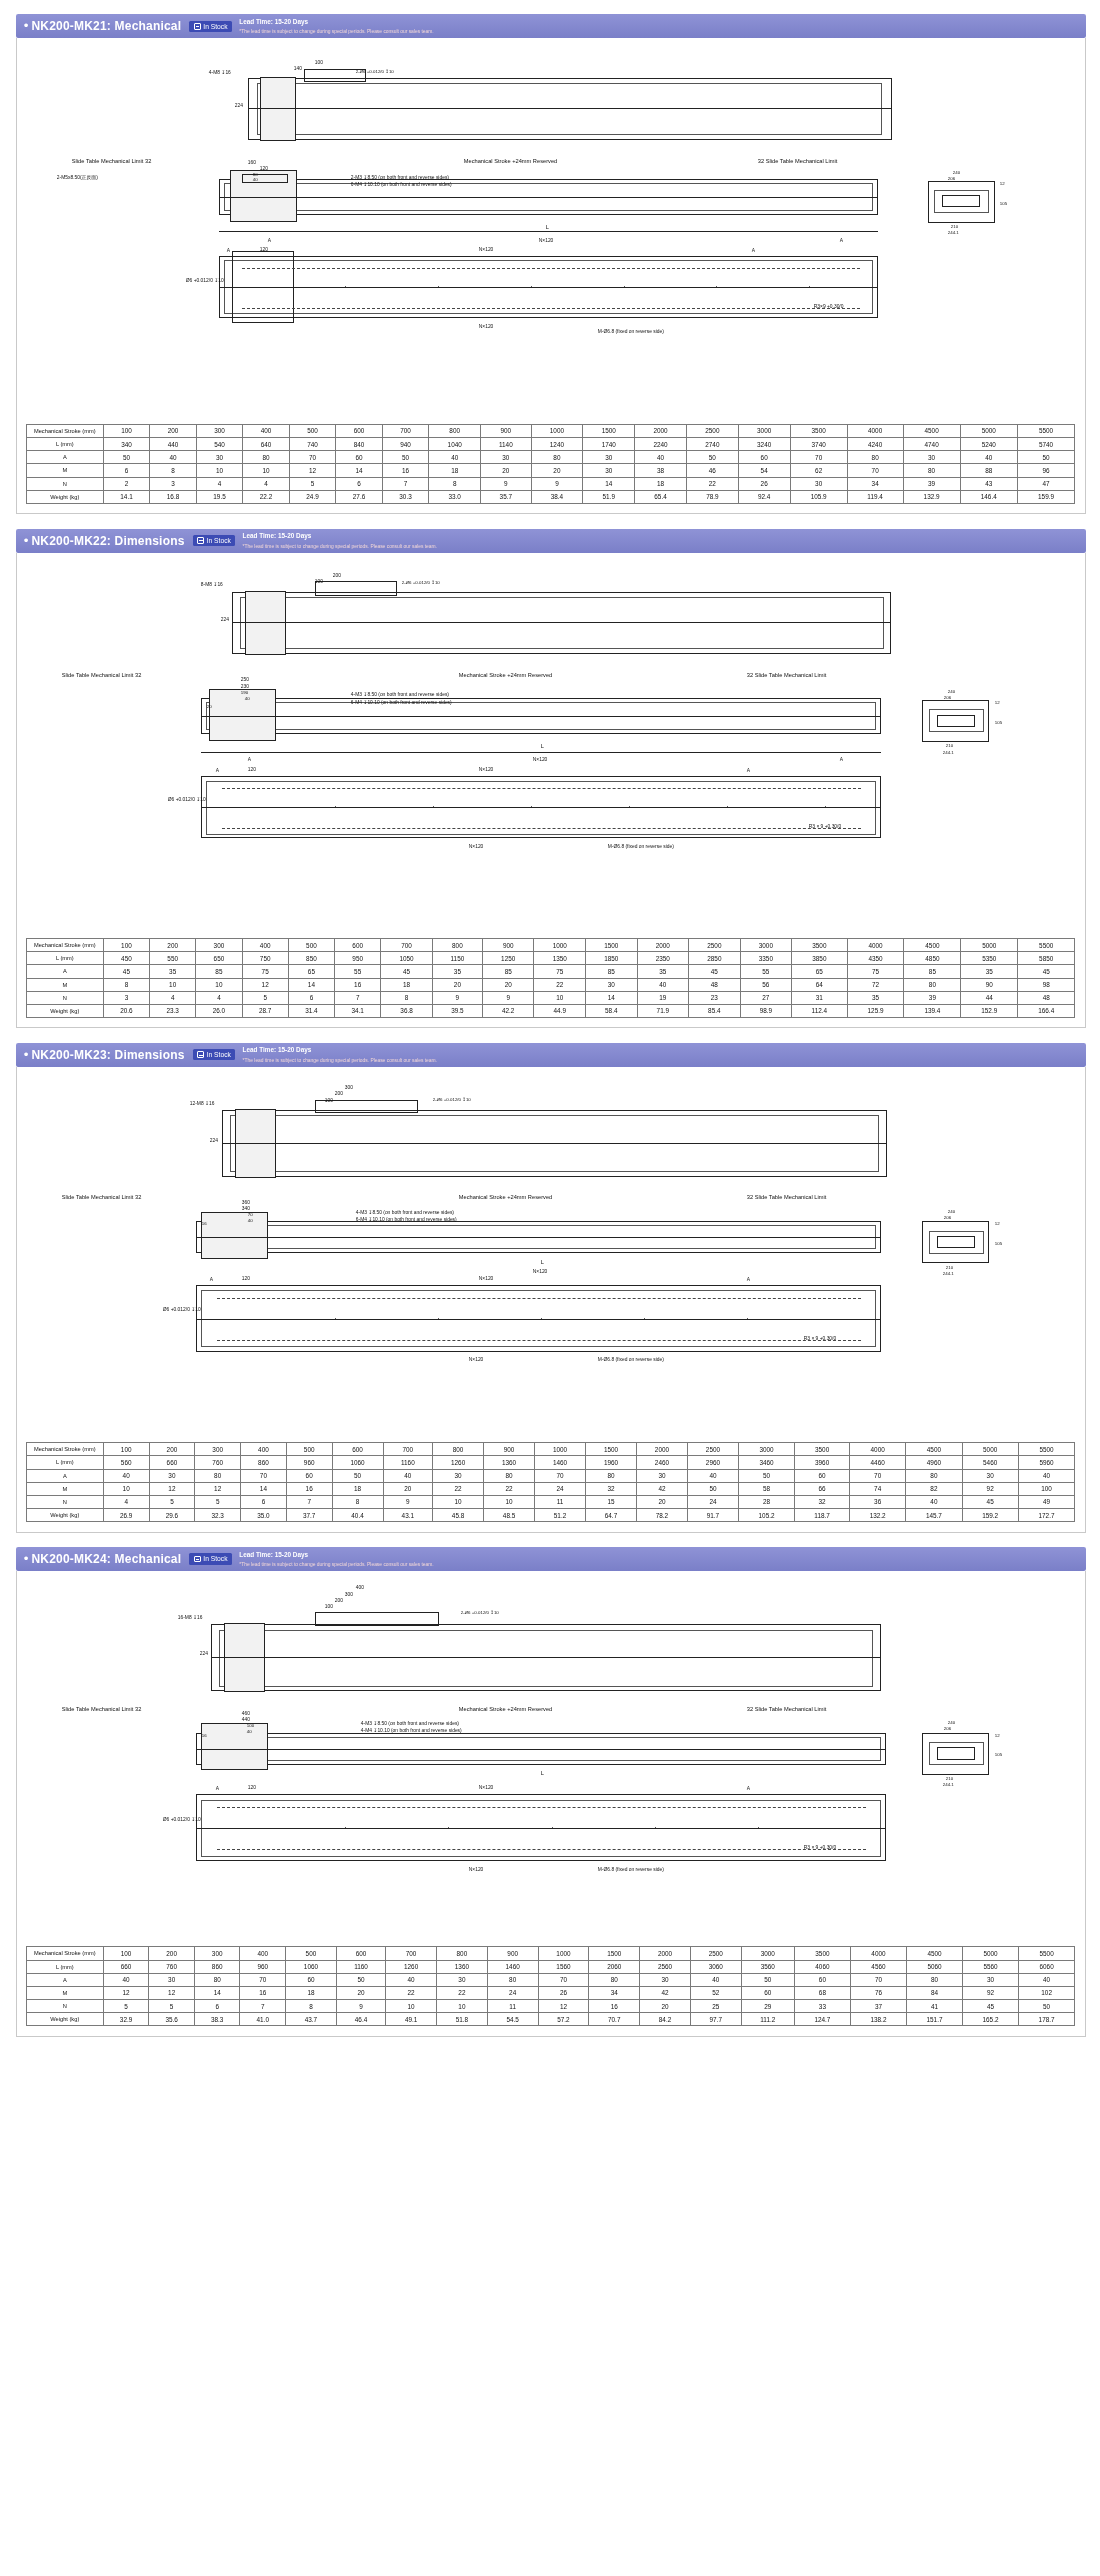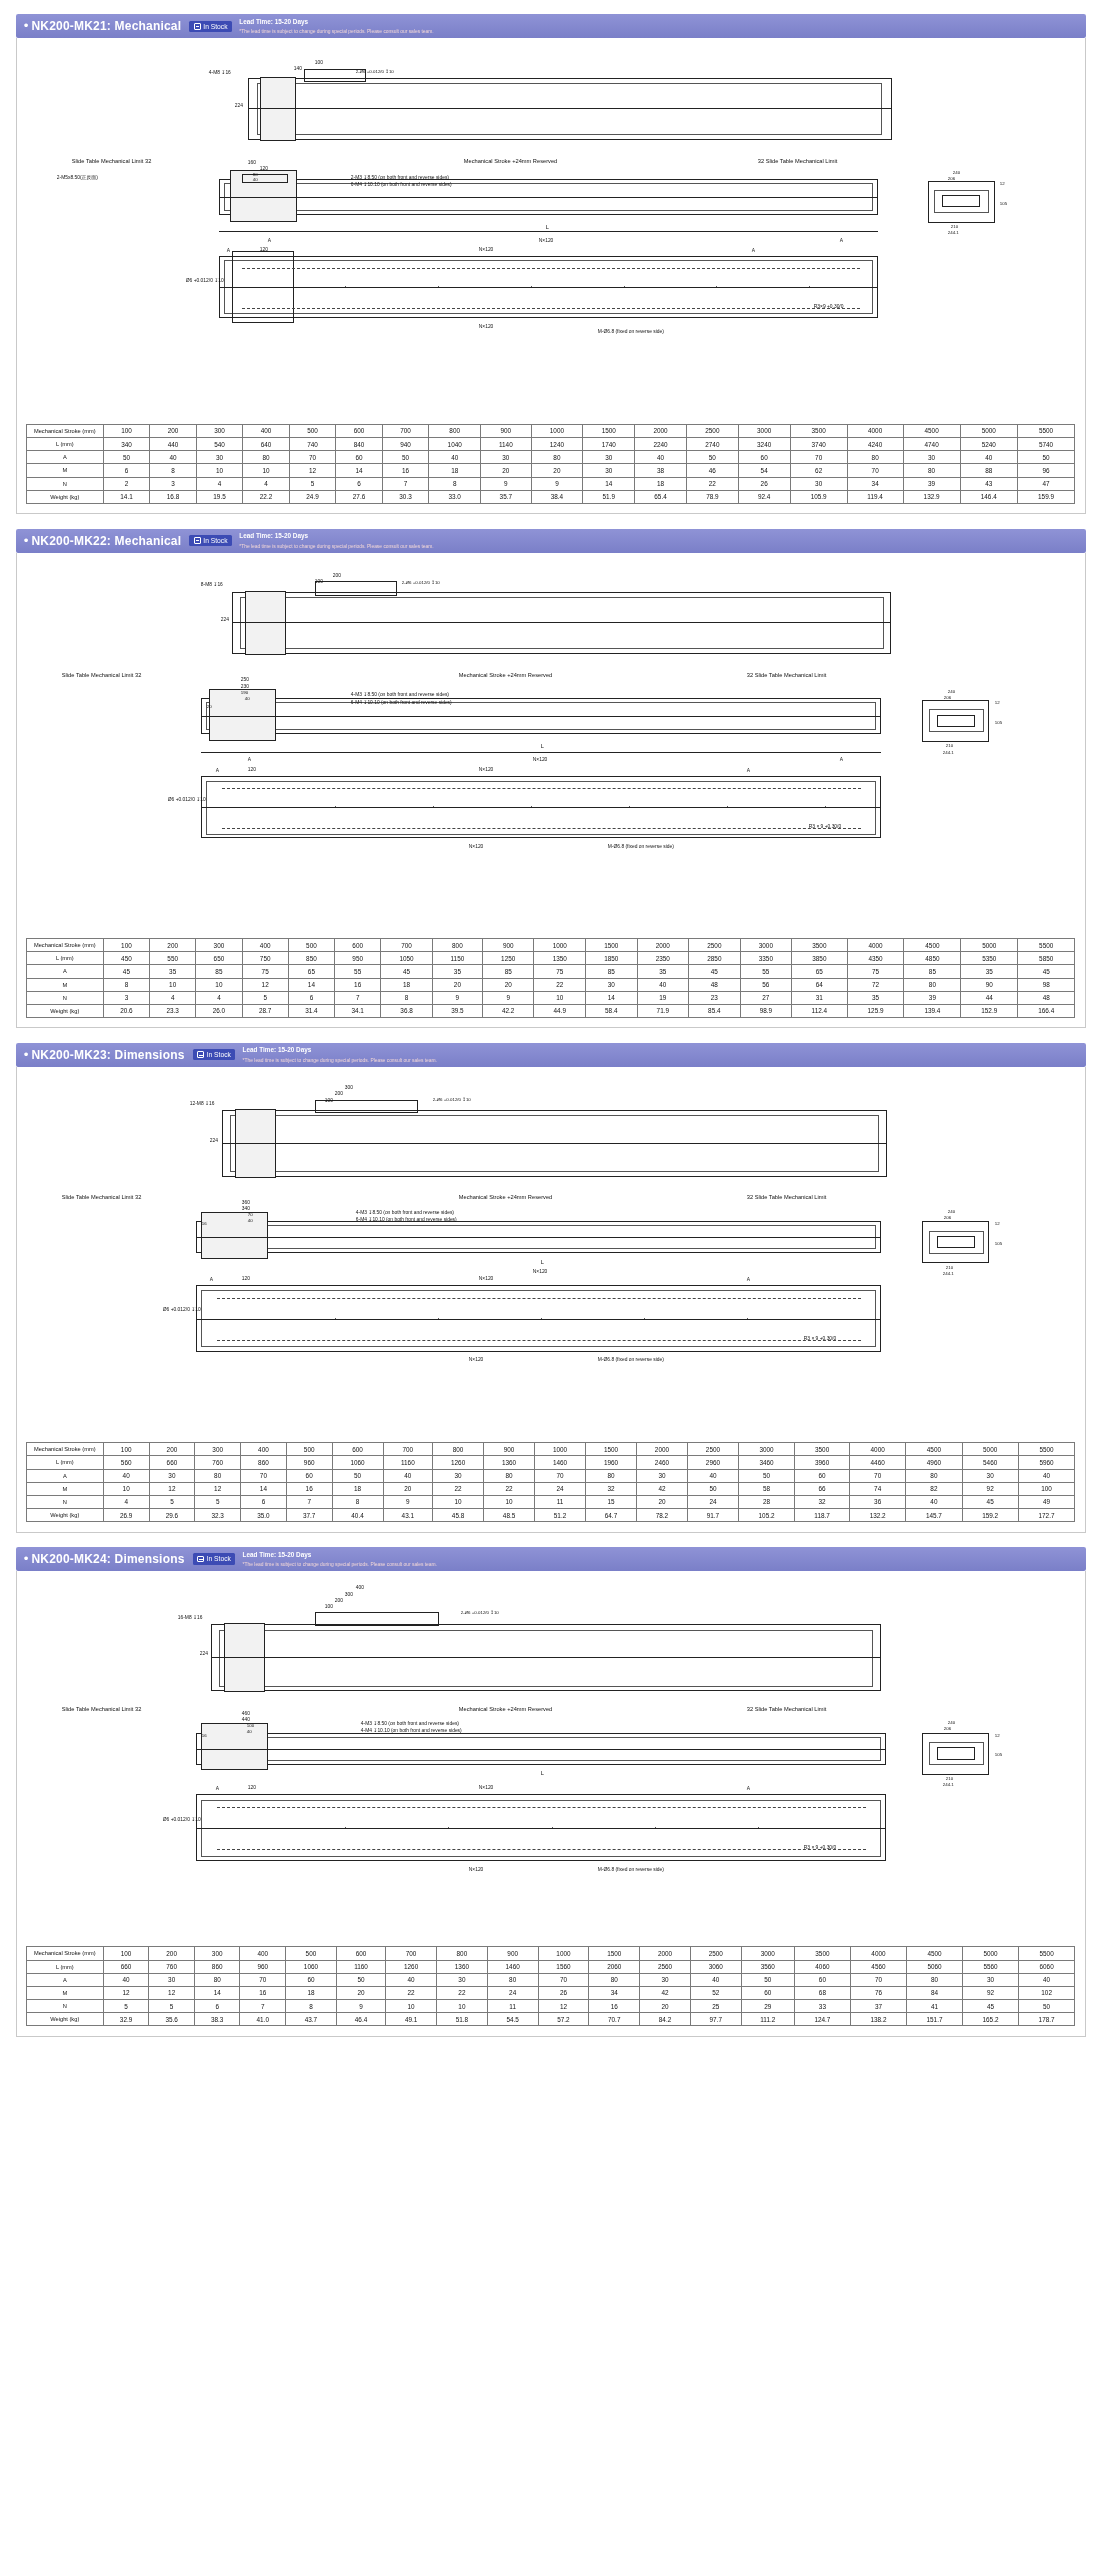--- a/index.html
+++ b/index.html
@@ -305,21 +305,21 @@
               <td>159.9</td>
             </tr>
         </tbody>
       </table>
     </div>
   </div>
 
   <div>
     <div class="sec-header">
       <span class="sec-bullet">•</span>
-      <span class="sec-title">NK200-MK22: Mechanical</span>
+      <span class="sec-title">NK200-MK22: Dimensions</span>
       <span class="stock-badge">
         <span class="box-icon"></span>
         <span>In Stock</span>
       </span>
       <span class="lead-wrap">
         <span class="lead-time">Lead Time: 15-20 Days</span><br>
         <span class="lead-note">*The lead time is subject to change during special periods. Please consult our sales team.</span>
       </span>
     </div>
 
@@ -744,21 +744,21 @@
               <td>172.7</td>
             </tr>
         </tbody>
       </table>
     </div>
   </div>
 
   <div>
     <div class="sec-header">
       <span class="sec-bullet">•</span>
-      <span class="sec-title">NK200-MK24: Dimensions</span>
+      <span class="sec-title">NK200-MK24: Mechanical</span>
       <span class="stock-badge">
         <span class="box-icon"></span>
         <span>In Stock</span>
       </span>
       <span class="lead-wrap">
         <span class="lead-time">Lead Time: 15-20 Days</span><br>
         <span class="lead-note">*The lead time is subject to change during special periods. Please consult our sales team.</span>
       </span>
     </div>
 

